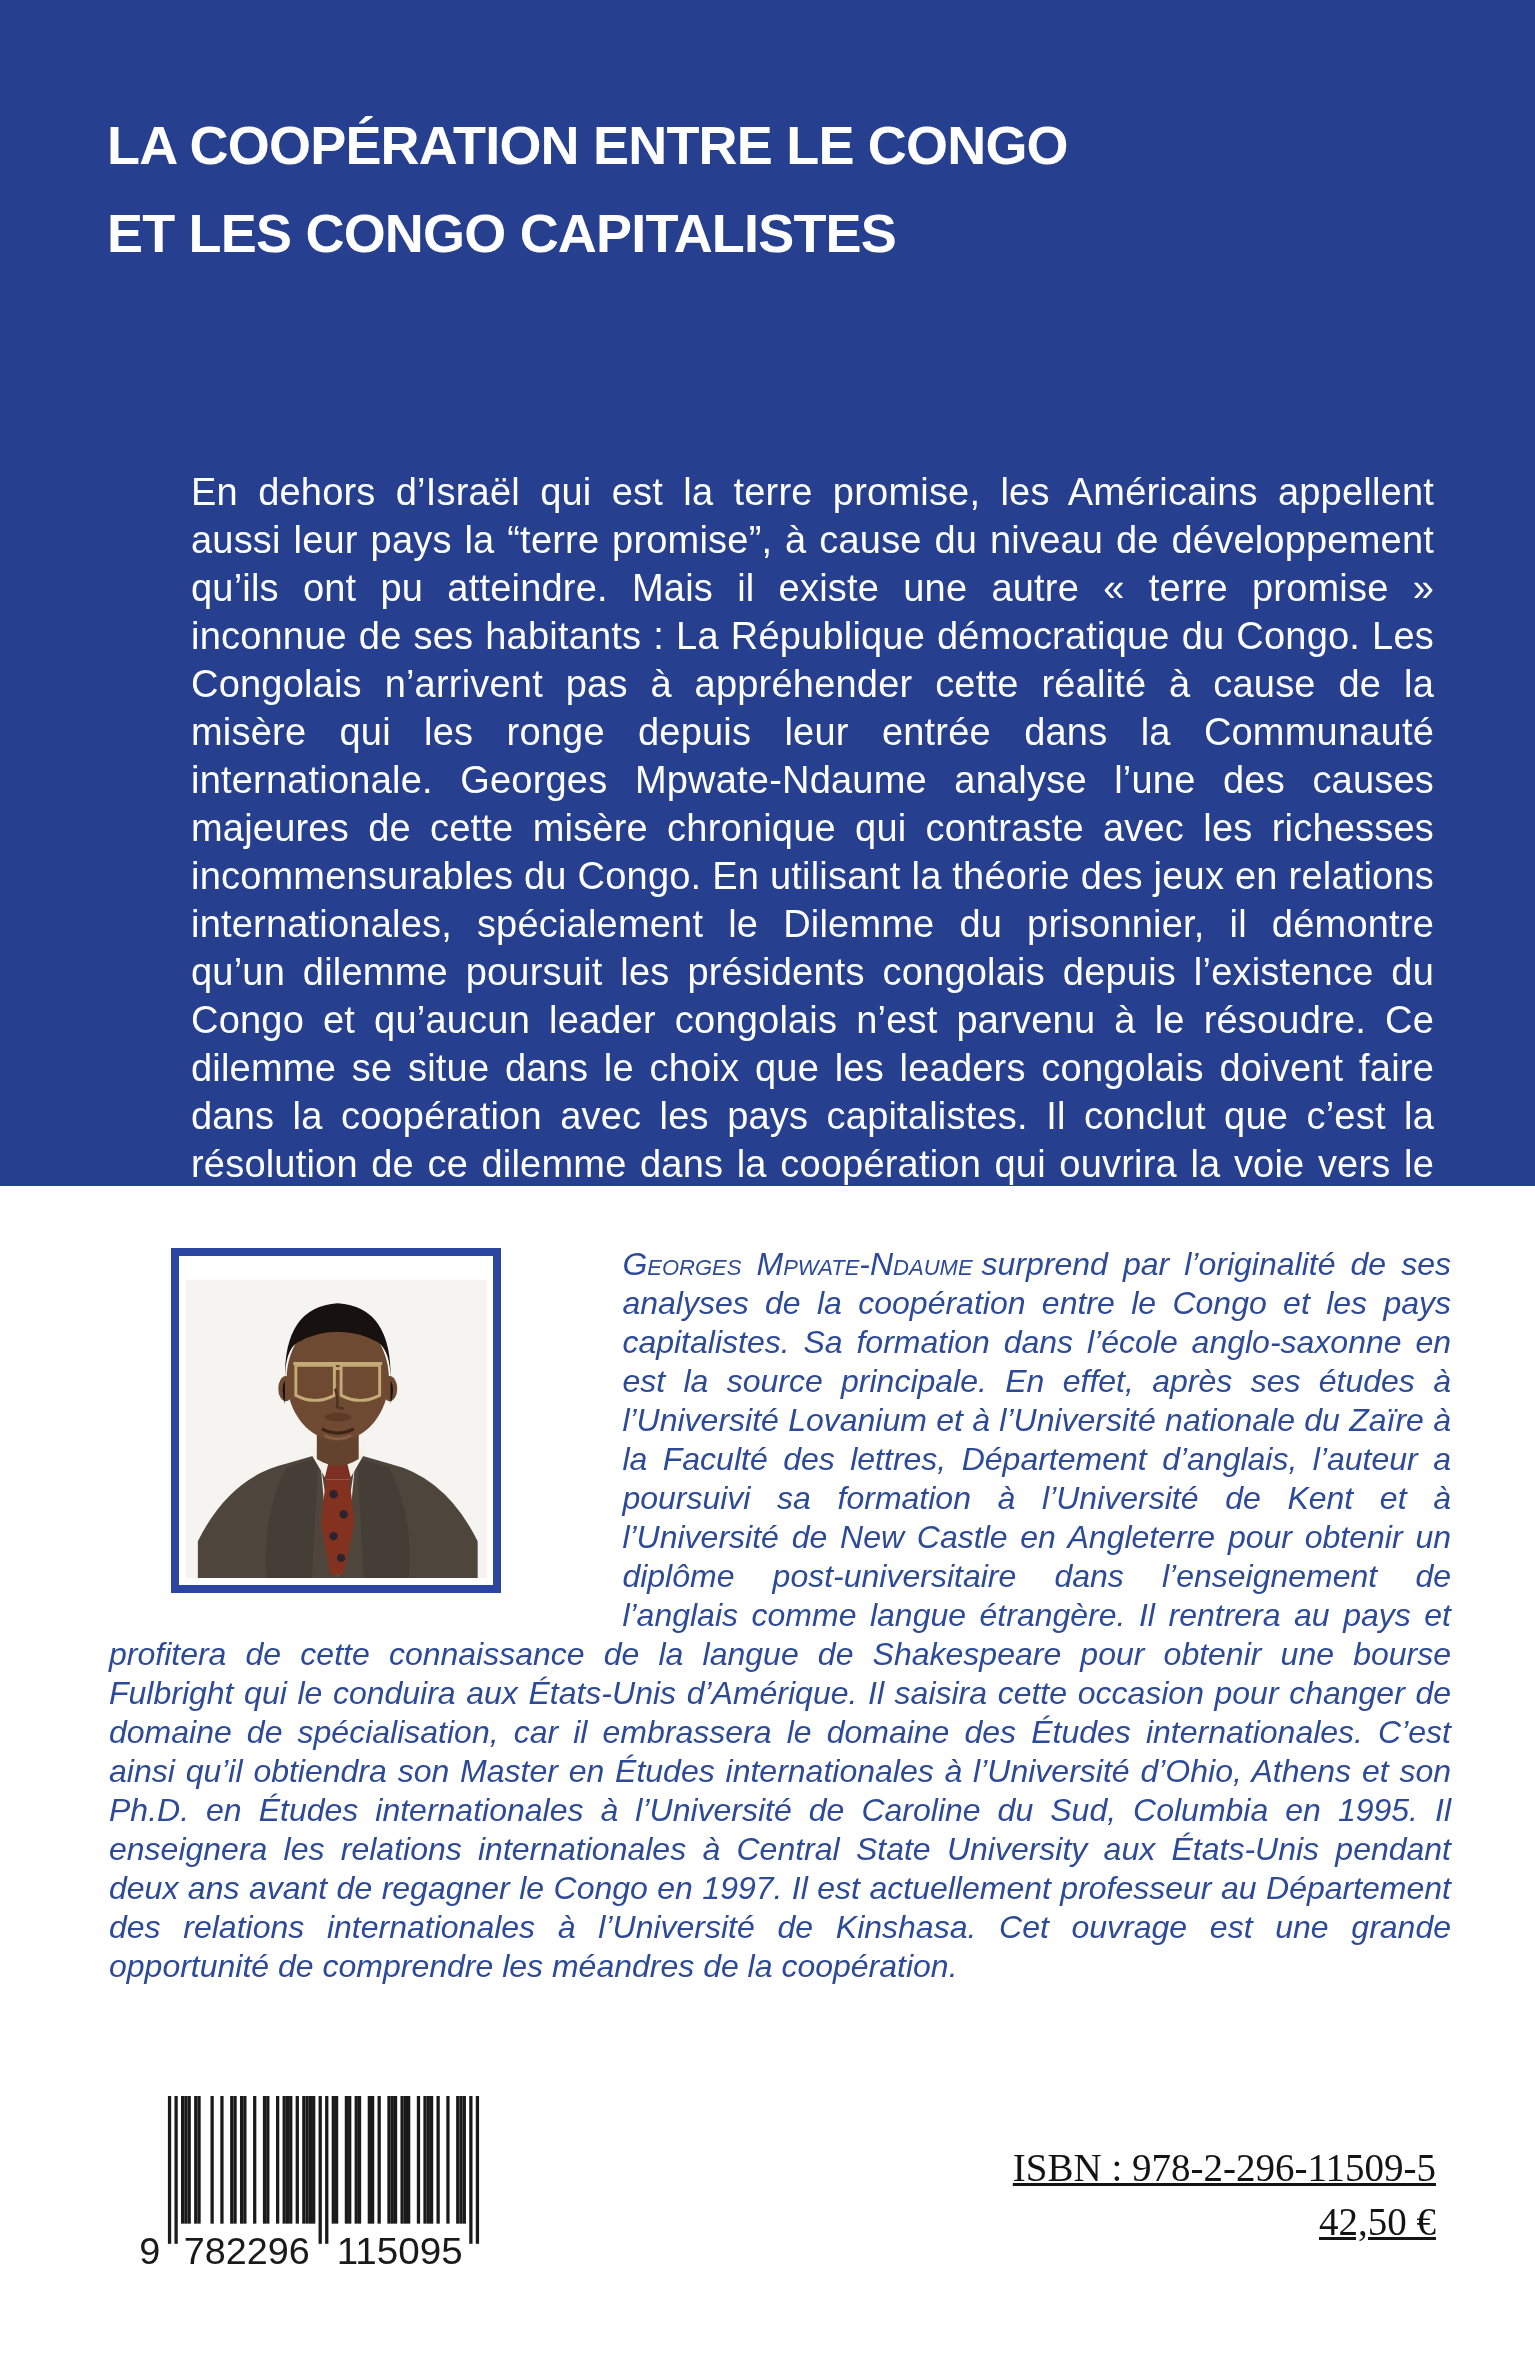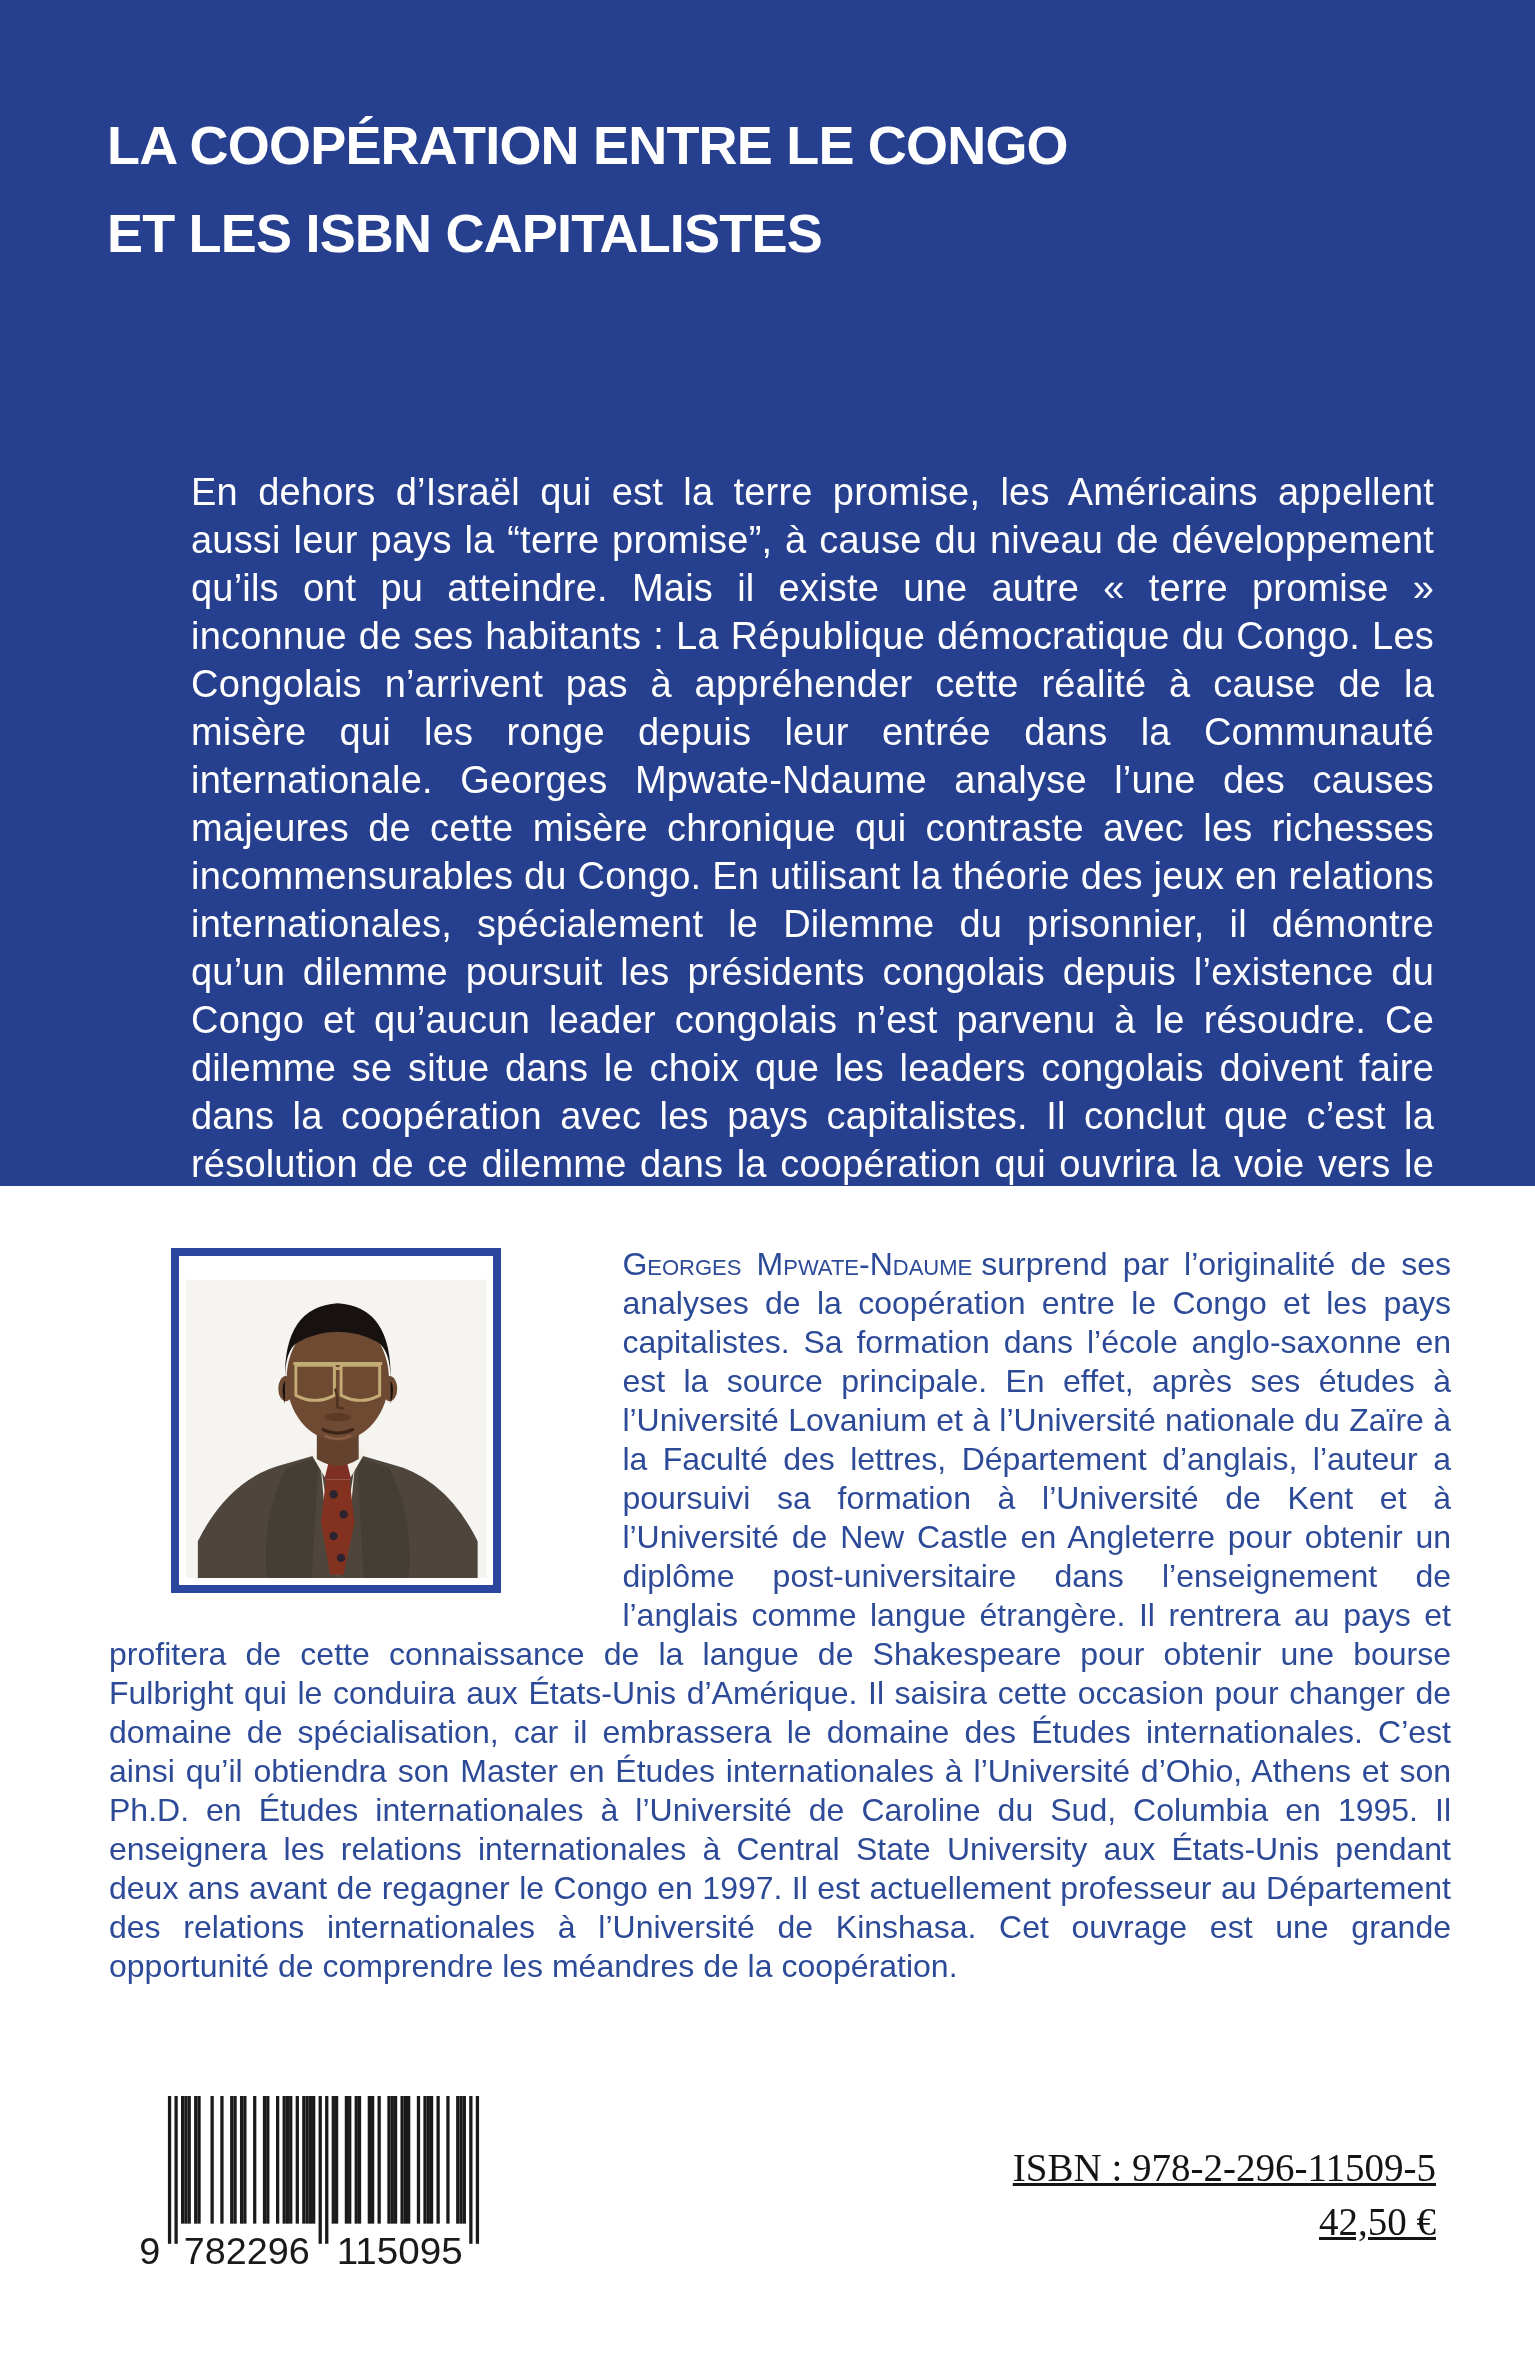--- a/index.html
+++ b/index.html
@@ -13,21 +13,21 @@
     position:absolute;left:107px;top:101px;color:#ffffff;
     font-size:54px;font-weight:bold;letter-spacing:-0.8px;line-height:88px;white-space:nowrap;
   }
   .blurb{
     position:absolute;left:191px;top:430px;width:1243px;color:#ffffff;
     font-size:38px;line-height:48px;text-align:justify;letter-spacing:0.2px;
   }
   
   .bio{
     position:absolute;left:109px;top:1245px;width:1342px;
-    color:#2c4a97;font-size:32px;line-height:39px;text-align:justify;
+    color:#2c4a97;font-style:italic;font-size:32px;line-height:39px;text-align:justify;
   }
   .photo-frame{
     float:left;width:301px;height:315px;border:8.4px solid #2b469e;
     padding:6.7px;background:#ffffff;margin:3.4px 121px 30px 62px;
   }
   .photo-frame svg{display:block;width:301px;height:315px;}
   .author-name{font-variant:small-caps;margin-right:.28em;}
   
   .barcode{position:absolute;left:136px;top:2096px;width:346px;height:173px;}
   .isbn-block{
@@ -36,21 +36,21 @@
   }
 </style>
 </head>
 <body>
 
 <div class="page">
 
   <div class="band">
     <div class="title">
       <div>LA COOPÉRATION ENTRE LE CONGO</div>
-      <div>ET LES ISBN CAPITALISTES</div>
+      <div>ET LES CONGO CAPITALISTES</div>
     </div>
     <p class="blurb">En dehors d’Israël qui est la terre promise, les Américains appellent aussi leur pays la “terre promise”, à cause du niveau de développement qu’ils ont pu atteindre. Mais il existe une autre « terre promise » inconnue de ses habitants : La République démocratique du Congo. Les Congolais n’arrivent pas à appréhender cette réalité à cause de la misère qui les ronge depuis leur entrée dans la Communauté internationale. Georges Mpwate-Ndaume analyse l’une des causes majeures de cette misère chronique qui contraste avec les richesses incommensurables du Congo. En utilisant la théorie des jeux en relations internationales, spécialement le Dilemme du prisonnier, il démontre qu’un dilemme poursuit les présidents congolais depuis l’existence du Congo et qu’aucun leader congolais n’est parvenu à le résoudre. Ce dilemme se situe dans le choix que les leaders congolais doivent faire dans la coopération avec les pays capitalistes. Il conclut que c’est la résolution de ce dilemme dans la coopération qui ouvrira la voie vers le décollage économique du Congo.</p>
   </div>
 
   <div class="bio">
     <div class="photo-frame">
       <svg viewBox="0 0 359 376" role="img">
         <rect x="0" y="0" width="359" height="376" fill="#f6f4f0"></rect>
         <rect x="0" y="0" width="359" height="20" fill="#ffffff"></rect>
 

